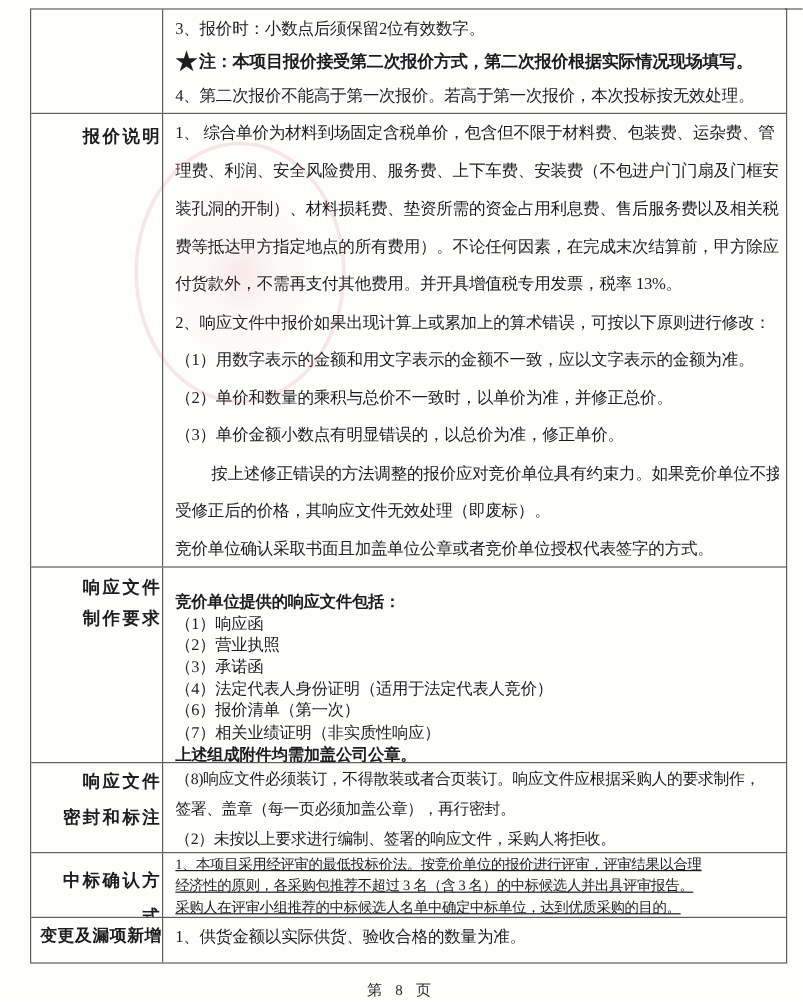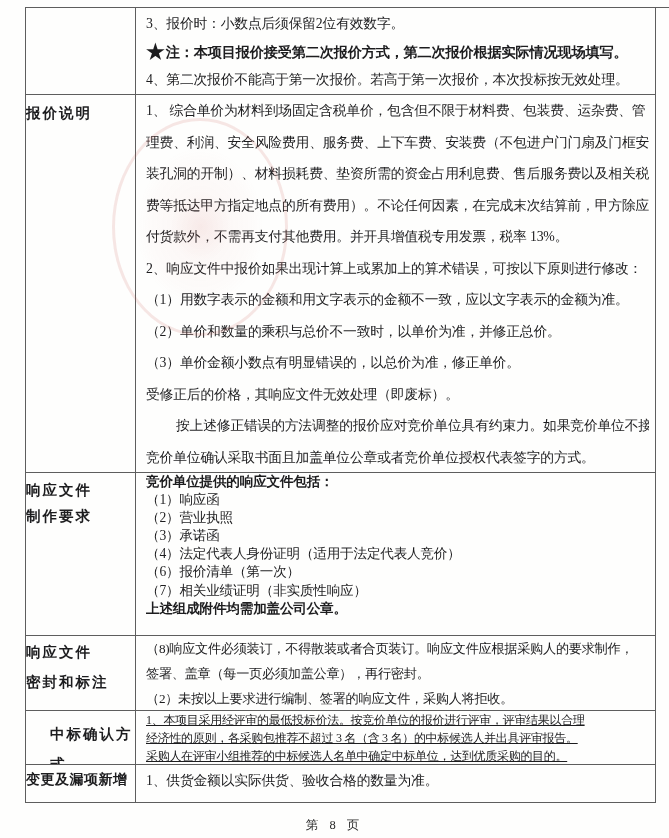--- a/index.html
+++ b/index.html
@@ -32,21 +32,21 @@
     background:var(--line);
   }
   .row{
     display:grid;
     grid-template-columns:110px 1fr;
     box-sizing:border-box;
   }
   .row + .row{border-top:1px solid var(--line);}
   .label-cell{
     border-right:1px solid var(--line);
-    text-align:left;
+    text-align:right;
     font-weight:bold;
     font-size:14.5px;
     letter-spacing:2px;
     box-sizing:border-box;
     overflow:hidden;
   }
   .content-cell{
     padding:0 6px 0 10px;
     font-size:13.8px;
     letter-spacing:-0.2px;
@@ -57,21 +57,21 @@
   .indent{padding-left:30px;}
   .bold{font-weight:bold;}
 
   
   .r1{height:86px;}
   .r1 .content-cell{line-height:28px;padding-top:2px;}
   .r2{height:378px;}
   .r2 .content-cell{line-height:31.5px;}
   .r2 .label-cell{padding-top:9px;}
   .r3{height:163px;}
-  .r3 .content-cell{line-height:18.1px;font-size:13.6px;}
+  .r3 .content-cell{line-height:18.1px;font-size:13.6px;margin-top:20px;}
   .r3 .label-cell{padding-top:4px;line-height:26px;}
   .r4{height:75px;}
   .r4 .content-cell{line-height:25px;font-size:13.2px;letter-spacing:-0.3px;}
   .r4 .label-cell{line-height:30px;padding-top:1px;}
   .r5{height:54px;}
   .r5 .content-cell{line-height:18px;font-size:12px;letter-spacing:-0.3px;text-decoration:underline;}
   .r5 .label-cell{padding-top:8px;line-height:30px;margin-left:24px;}
   .r6{height:38px;}
   .r6 .content-cell{line-height:18px;padding-top:7px;}
   .r6 .label-cell{padding-top:6px;letter-spacing:0.5px;font-size:14px;}
@@ -135,22 +135,22 @@
       <div class="content-cell">
         <div class="t">1、 综合单价为材料到场固定含税单价，包含但不限于材料费、包装费、运杂费、管</div>
         <div class="t">理费、利润、安全风险费用、服务费、上下车费、安装费（不包进户门门扇及门框安</div>
         <div class="t">装孔洞的开制）、材料损耗费、垫资所需的资金占用利息费、售后服务费以及相关税</div>
         <div class="t">费等抵达甲方指定地点的所有费用）。不论任何因素，在完成末次结算前，甲方除应</div>
         <div class="t">付货款外，不需再支付其他费用。并开具增值税专用发票，税率 13%。</div>
         <div class="t">2、响应文件中报价如果出现计算上或累加上的算术错误，可按以下原则进行修改：</div>
         <div class="t">（1）用数字表示的金额和用文字表示的金额不一致，应以文字表示的金额为准。</div>
         <div class="t">（2）单价和数量的乘积与总价不一致时，以单价为准，并修正总价。</div>
         <div class="t">（3）单价金额小数点有明显错误的，以总价为准，修正单价。</div>
+        <div class="t indent">按上述修正错误的方法调整的报价应对竞价单位具有约束力。如果竞价单位不接</div>
         <div class="t">受修正后的价格，其响应文件无效处理（即废标）。</div>
-        <div class="t indent">按上述修正错误的方法调整的报价应对竞价单位具有约束力。如果竞价单位不接</div>
         <div class="t">竞价单位确认采取书面且加盖单位公章或者竞价单位授权代表签字的方式。</div>
       </div>
     </div>
 
     <div class="row r3">
       <div class="label-cell">
         <div>响应文件</div>
         <div>制作要求</div>
       </div>
       <div class="content-cell">

